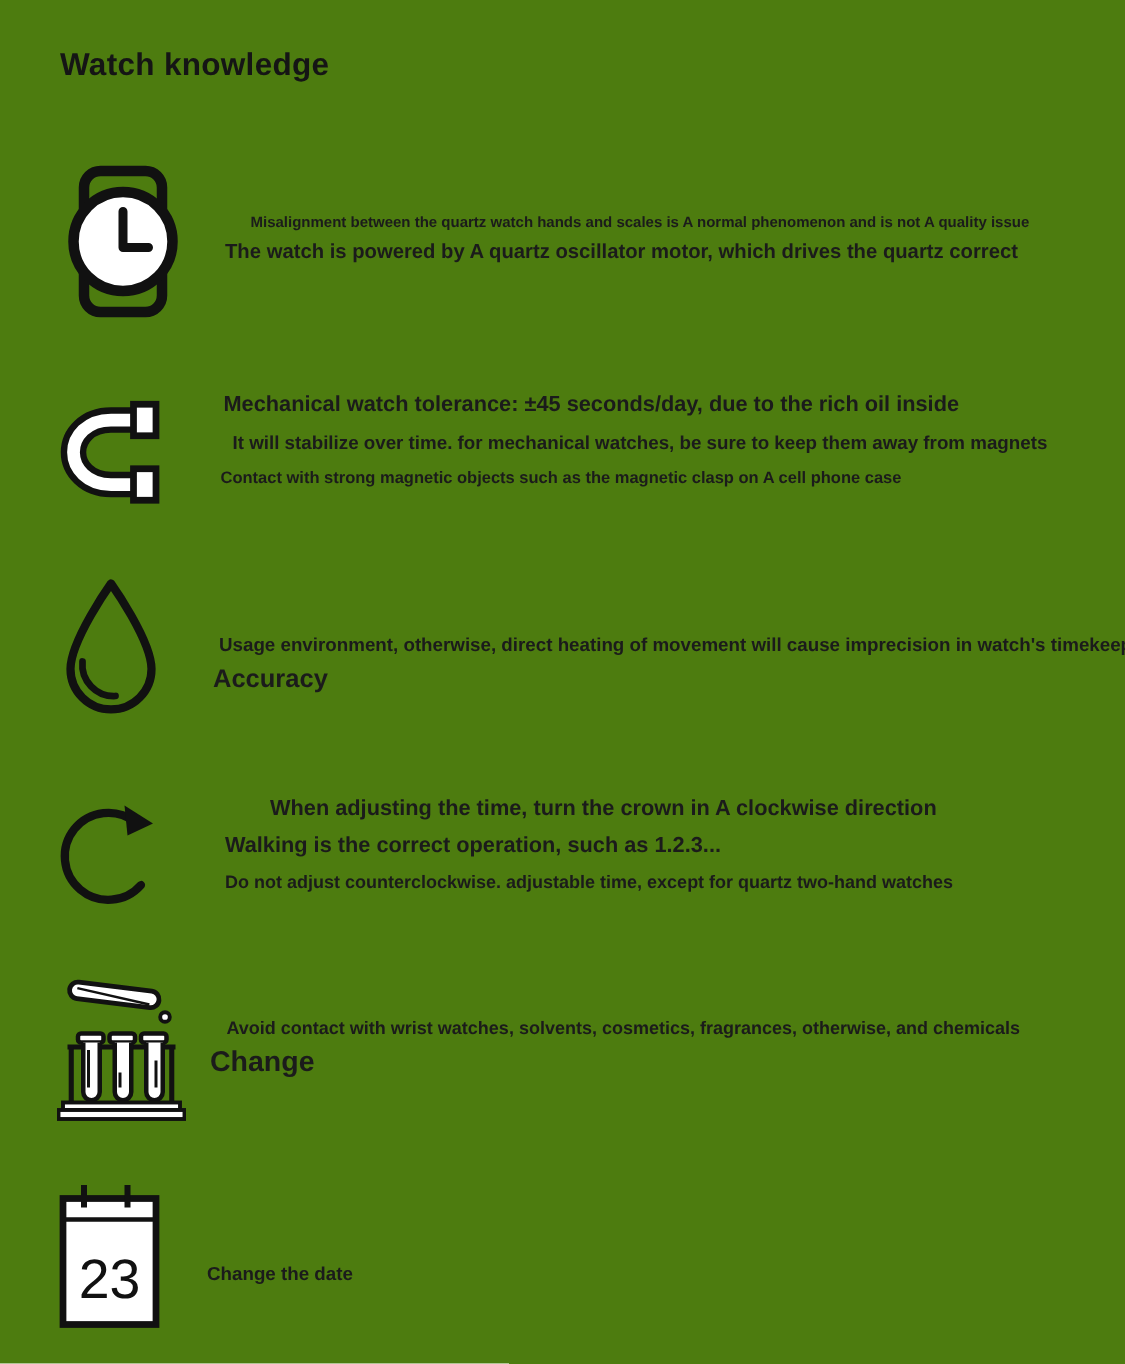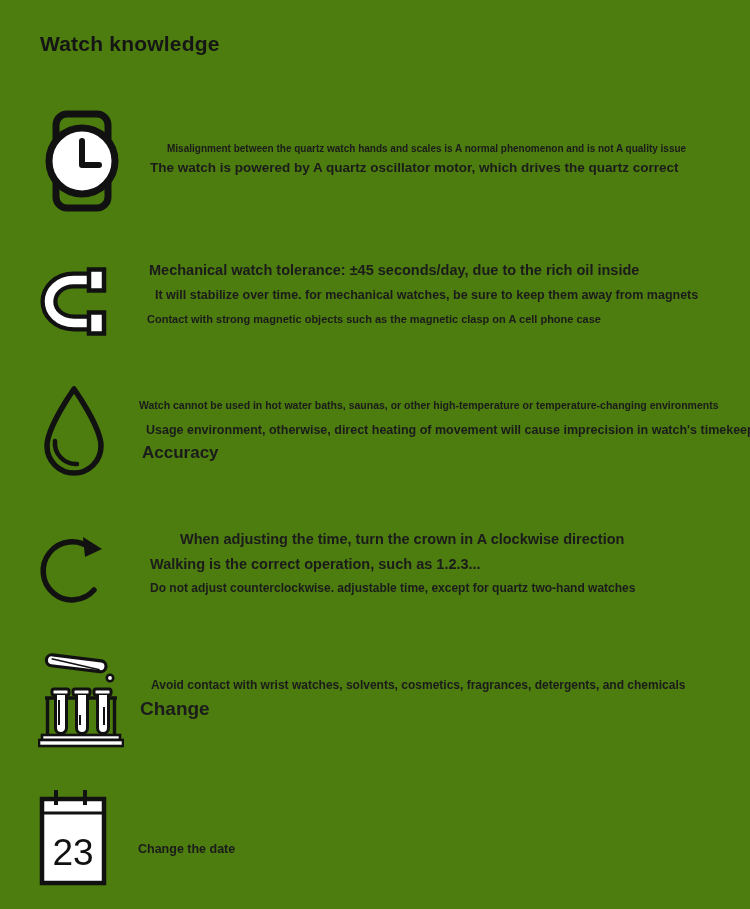--- a/index.html
+++ b/index.html
@@ -94,21 +94,20 @@
   <p class="note t-s2l1">Mechanical watch tolerance: ±45 seconds/day, due to the rich oil inside</p>
   <p class="note t-s2l2">It will stabilize over time. for mechanical watches, be sure to keep them away from magnets</p>
   <p class="note t-s2l3">Contact with strong magnetic objects such as the magnetic clasp on A cell phone case</p>
 
   <div class="icon-box i-drop">
     <svg viewBox="0 0 72 98" xmlns="http://www.w3.org/2000/svg">
       <path d="M36 6 C36 6 9 44 9 63 A27 27 0 0 0 63 63 C63 44 36 6 36 6 Z" fill="none" stroke="#111" stroke-width="5.5" stroke-linejoin="round"></path>
       <path d="M17 58 A21 21 0 0 0 39 81" fill="none" stroke="#111" stroke-width="4.5" stroke-linecap="round"></path>
     </svg>
   </div>
-  <p class="note t-s3l1">Watch cannot be used in hot water baths, saunas, or other high-temperature or temperature-changing environments</p>
   <p class="note t-s3l2">Usage environment, otherwise, direct heating of movement will cause imprecision in watch's timekeeping</p>
   <p class="note t-s3l3">Accuracy</p>
 
   <div class="icon-box i-arrow">
     <svg viewBox="0 0 74 86" xmlns="http://www.w3.org/2000/svg">
       <path d="M58 66 A29 29 0 1 1 54 24" fill="none" stroke="#111" stroke-width="5.5" stroke-linecap="round"></path>
       <polygon points="47,13 66,25 49,33" fill="#111"></polygon>
     </svg>
   </div>
   <p class="note t-s4l1">When adjusting the time, turn the crown in A clockwise direction</p>
@@ -136,21 +135,21 @@
         <path d="M42 70 L42 80" stroke-width="2" fill="none"></path>
         <rect x="56" y="44" width="17" height="6" rx="2" stroke-width="3"></rect>
         <path d="M59.5 50 L59.5 83 A5.5 5.5 0 0 0 70.5 83 L70.5 50" stroke-width="3"></path>
         <path d="M66 62 L66 80" stroke-width="2" fill="none"></path>
       </g>
 
       <rect x="4" y="90" width="78" height="5" fill="#fff" stroke="#111" stroke-width="2.6"></rect>
       <rect x="1" y="95" width="84" height="6" fill="#fff" stroke="#111" stroke-width="2.6"></rect>
     </svg>
   </div>
-  <p class="note t-s5l1">Avoid contact with wrist watches, solvents, cosmetics, fragrances, detergents, and chemicals</p>
+  <p class="note t-s5l1">Avoid contact with wrist watches, solvents, cosmetics, fragrances, otherwise, and chemicals</p>
   <p class="note t-s5l2">Change</p>
 
   <div class="icon-box i-cal">
     <svg viewBox="0 0 70 97" xmlns="http://www.w3.org/2000/svg">
       <rect x="4" y="9" width="62" height="84" fill="#fff" stroke="#111" stroke-width="4.5"></rect>
       <path d="M18 0 V15 M47 0 V15" stroke="#111" stroke-width="4"></path>
       <path d="M4 23 H66" stroke="#111" stroke-width="3"></path>
       <text x="35" y="75" text-anchor="middle" font-family="Liberation Sans, sans-serif" font-size="37" fill="#111">23</text>
     </svg>
   </div>

